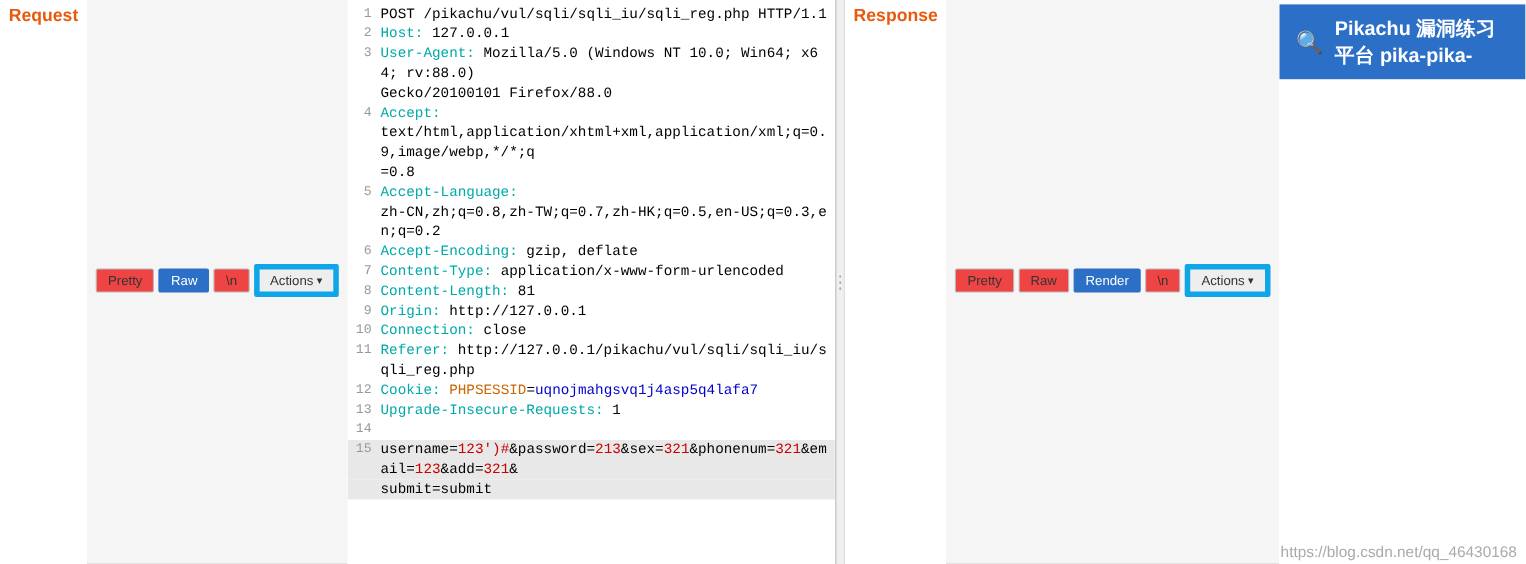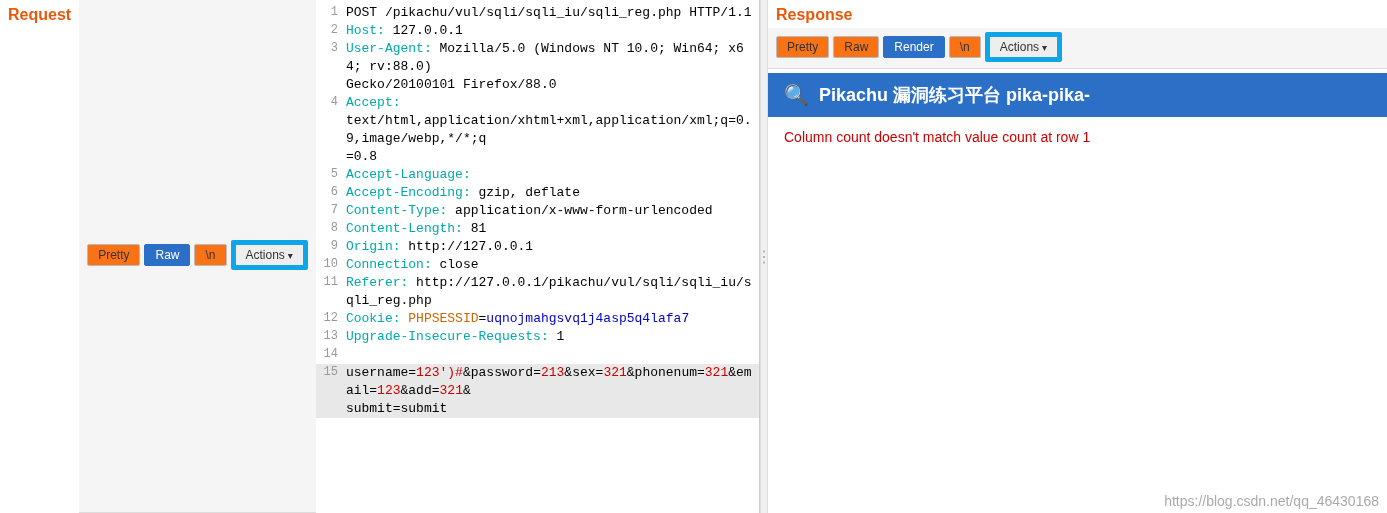--- a/index.html
+++ b/index.html
@@ -19,21 +19,21 @@
       border-right: 1px solid #ccc;
       display: flex;
       flex-direction: row;
       flex-shrink: 0;
     }
 
     
     .panel-response {
       flex: 1;
       display: flex;
-      flex-direction: column;
+      flex-direction: row;
     }
 
     .panel-title {
       font-size: 16px;
       font-weight: bold;
       color: #e8590c;
       padding: 6px 8px 4px 8px;
       font-family: Arial, sans-serif;
     }
 
@@ -42,21 +42,21 @@
       align-items: center;
       gap: 4px;
       padding: 4px 8px 6px 8px;
       background: #f5f5f5;
       border-bottom: 1px solid #ddd;
     }
 
     .btn-tab {
       padding: 3px 10px;
       border: 1px solid #bbb;
-      background: #f97316;
+      background: #ef4444;
       cursor: pointer;
       font-size: 12px;
       font-family: Arial, sans-serif;
       border-radius: 2px;
       color: #333;
     }
 
     .btn-tab.active {
       background: #2c6fc7;
       color: #fff;
@@ -222,20 +222,24 @@
       <span class="line-content c-black">text/html,application/xhtml+xml,application/xml;q=0.9,image/webp,*/*;q</span>
     </div>
     <div class="line-row">
       <span class="line-number"></span>
       <span class="line-content c-black">=0.8</span>
     </div>
 
     <div class="line-row">
       <span class="line-number">5</span>
       <span class="line-content"><span class="c-cyan">Accept-Language:</span></span>
+    </div>
+    <div class="line-row">
+      <span class="line-number"></span>
+      <span class="line-content c-black">zh-CN,zh;q=0.8,zh-TW;q=0.7,zh-HK;q=0.5,en-US;q=0.3,en;q=0.2</span>
     </div>
 
     <div class="line-row">
       <span class="line-number">6</span>
       <span class="line-content"><span class="c-cyan">Accept-Encoding:</span> gzip, deflate</span>
     </div>
 
     <div class="line-row">
       <span class="line-number">7</span>
       <span class="line-content"><span class="c-cyan">Content-Type:</span> application/x-www-form-urlencoded</span>
@@ -300,16 +304,15 @@
     <button class="btn-actions">
       <span>Actions</span>
       <span class="chevron">▾</span>
     </button>
   </div>
   <div class="content-area">
     <div class="render-banner">
       <span class="render-banner-icon">🔍</span>
       <span>Pikachu 漏洞练习平台 pika-pika-</span>
     </div>
-    <div class="render-error-text">Column count doesn't match value count at row 1</div>
     <div class="watermark">https://blog.csdn.net/qq_46430168</div>
   </div>
 </div>
 
 </body></html>

